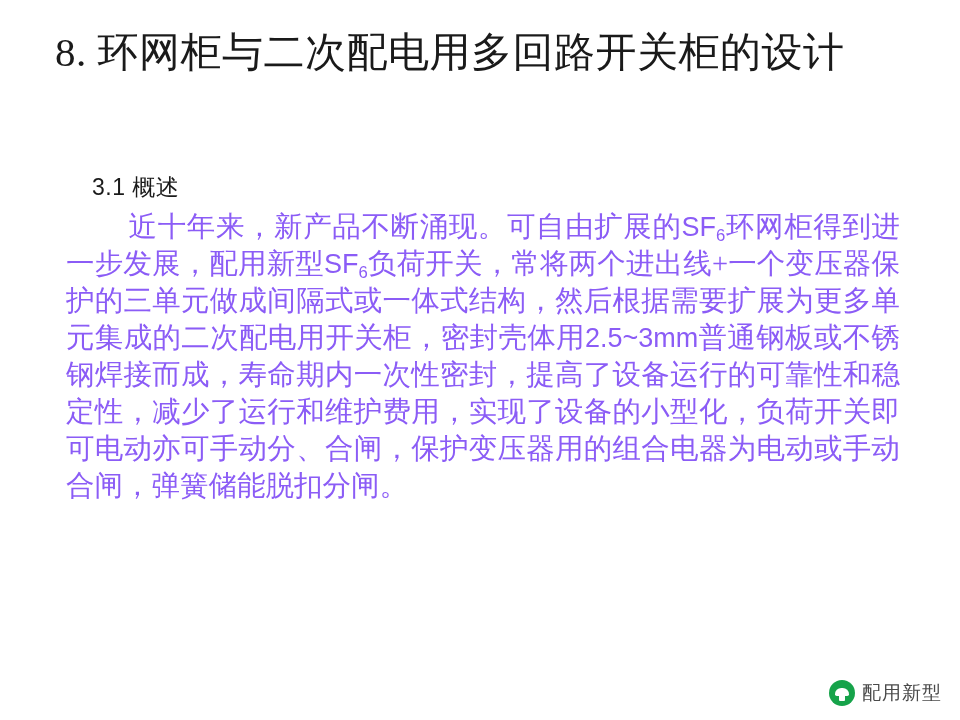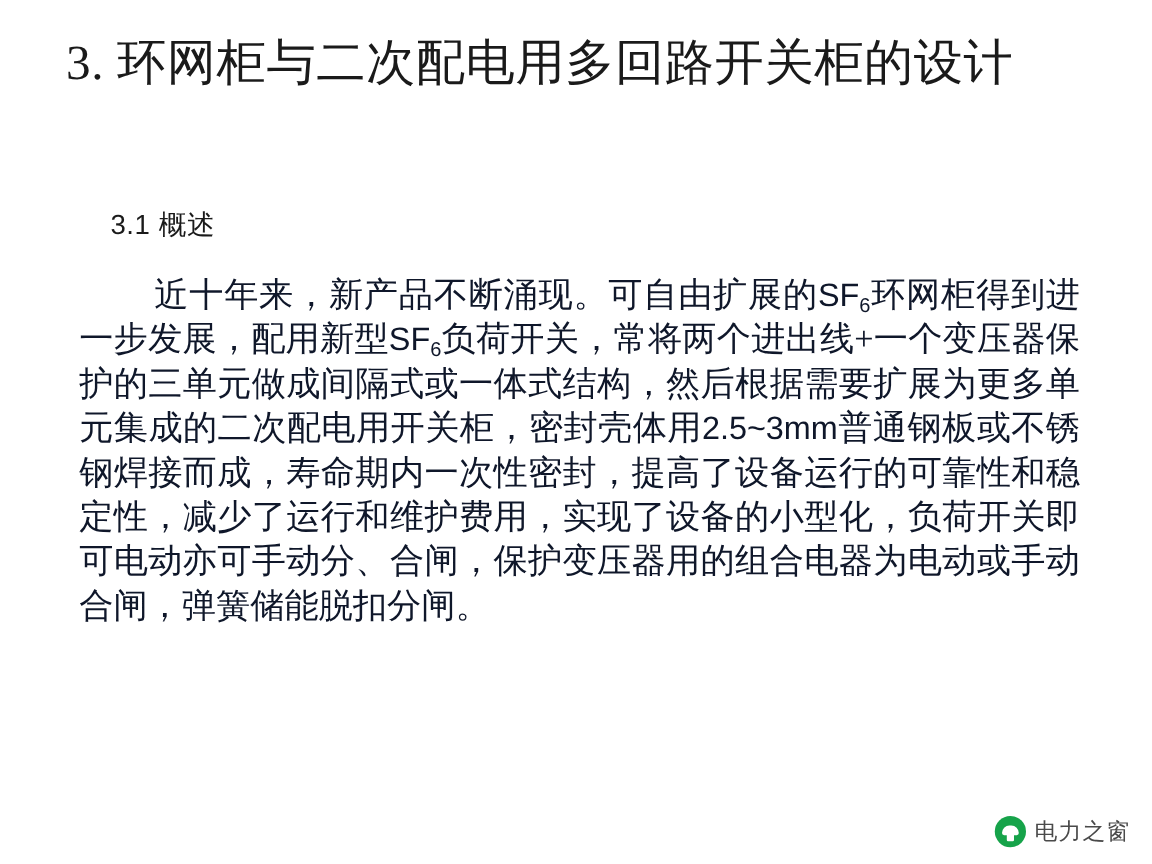--- a/index.html
+++ b/index.html
@@ -39,26 +39,26 @@
     top: 172px;
     font-family: "Liberation Sans", sans-serif;
     font-size: 23px;
     color: #1a1a1a;
     letter-spacing: 0.5px;
     text-align: center;
   }
   .body-text {
     position: absolute;
     left: 66px;
-    top: 228px;
+    top: 208px;
     width: 834px;
     font-family: "Liberation Serif", serif;
     font-size: 28.5px;
     line-height: 1.30;
-    color: #0f172a;
+    color: #8b5cf6;
     text-align: justify;
     text-indent: 0;
     white-space: normal;
     letter-spacing: 0px;
   }
   .body-text .indent {
     display: inline-block;
     width: 62px;
   }
   .sans {
@@ -108,26 +108,26 @@
     font-size: 19px;
     color: #4a4a4a;
     letter-spacing: 1px;
   }
 </style>
 </head>
 <body>
 
 <div class="slide">
 
-  <div class="title">3. 环网柜与二次配电用多回路开关柜的设计</div>
+  <div class="title">8. 环网柜与二次配电用多回路开关柜的设计</div>
 
   <div class="subtitle">3.1 概述</div>
 
   <div class="body-text">
     <span class="indent"></span><span>近十年来，新产品不断涌现。可自由扩展的</span><span class="sans"><span>SF</span><sub>6</sub></span><span>环网柜得到进一步发展，配用新型</span><span class="sans"><span>SF</span><sub>6</sub></span><span>负荷开关，常将两个进出线+一个变压器保护的三单元做成间隔式或一体式结构，然后根据需要扩展为更多单元集成的二次配电用开关柜，密封壳体用</span><span class="sans">2.5~3mm</span><span>普通钢板或不锈钢焊接而成，寿命期内一次性密封，提高了设备运行的可靠性和稳定性，减少了运行和维护费用，实现了设备的小型化，负荷开关即可电动亦可手动分、合闸，保护变压器用的组合电器为电动或手动合闸，弹簧储能脱扣分闸。</span>
   </div>
 
   <div class="watermark">
     <span class="wm-logo"></span>
-    <span class="wm-text">电力之窗</span>
+    <span class="wm-text">配用新型</span>
   </div>
 
 </div>
 
 </body></html>

